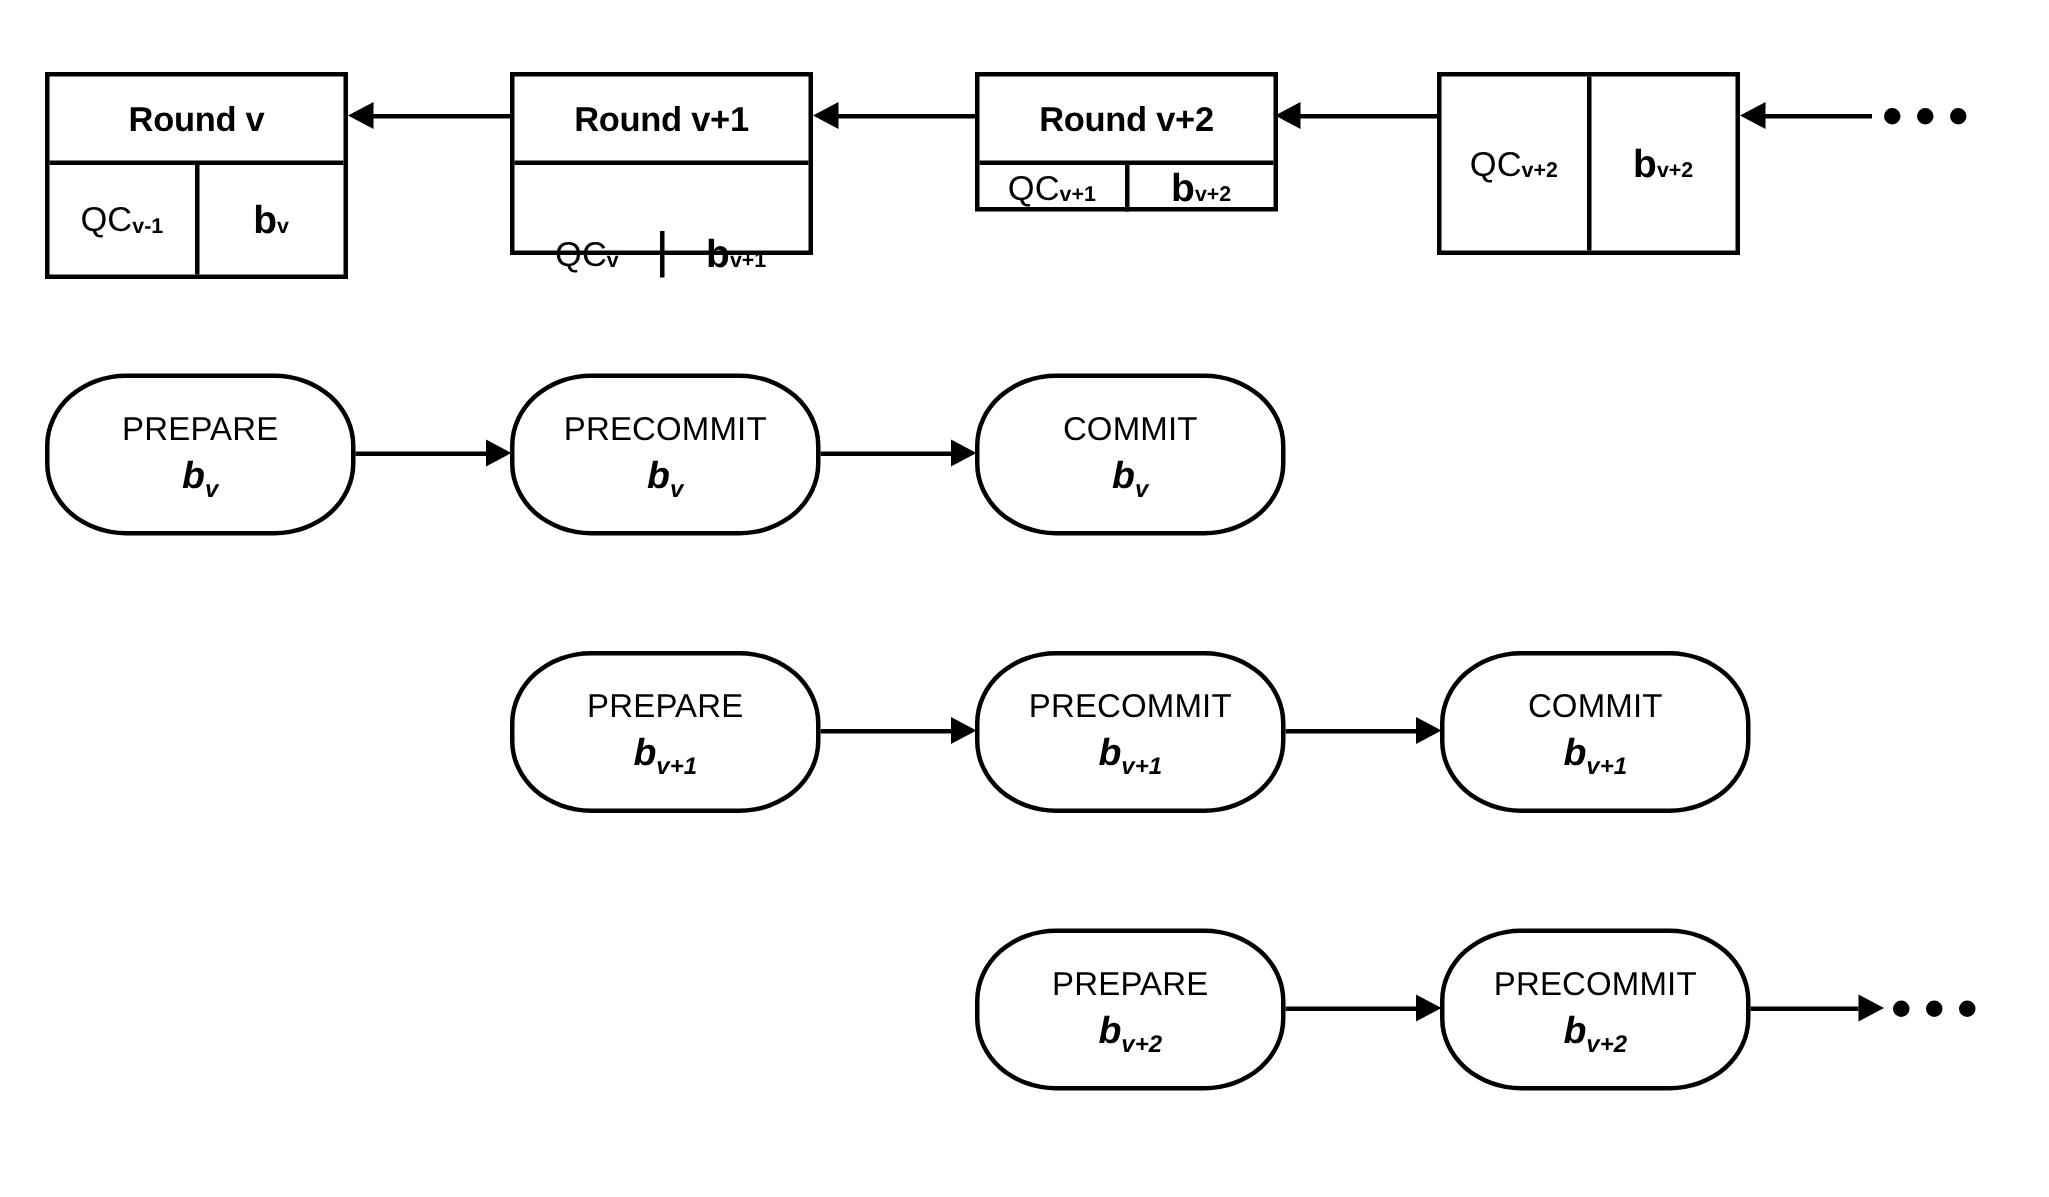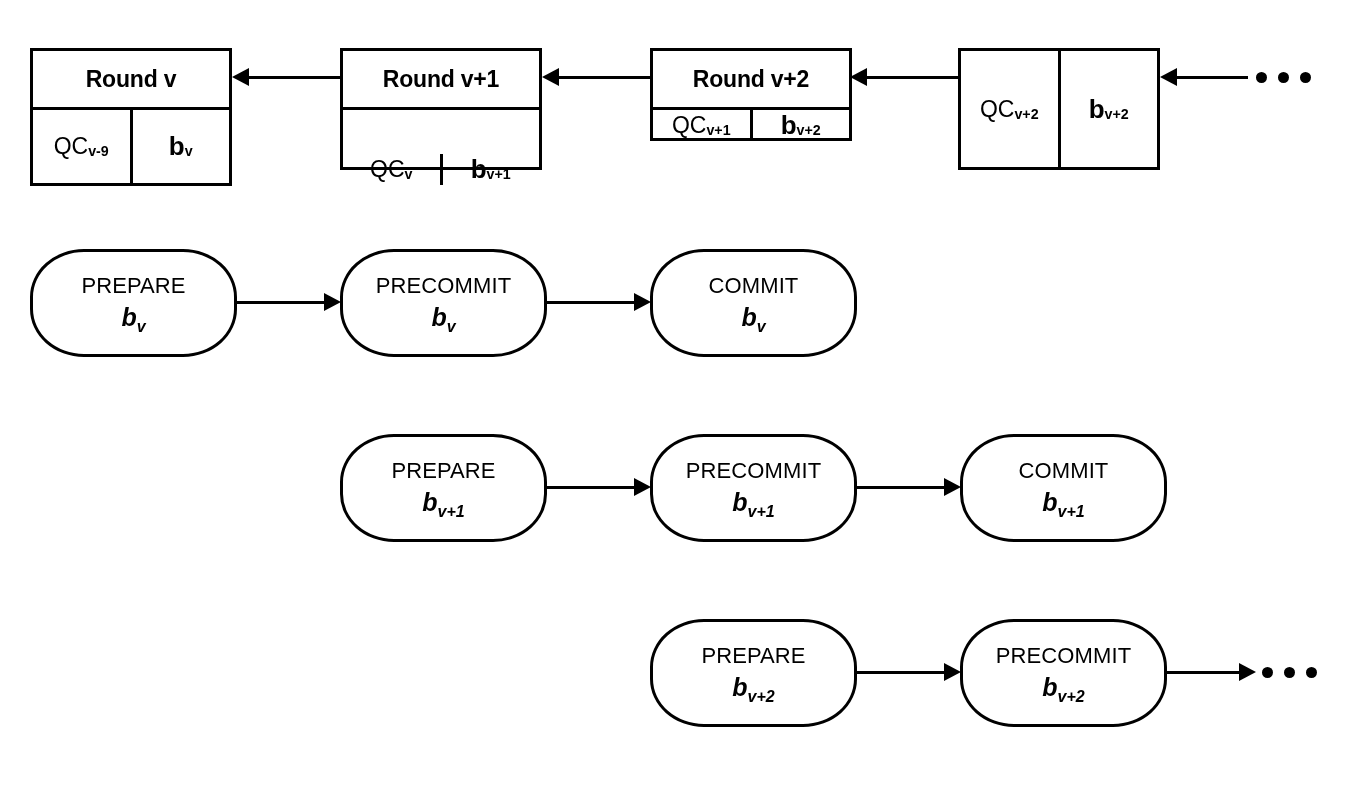--- a/index.html
+++ b/index.html
@@ -143,21 +143,21 @@
 </head>
 <body>
 
 <div id="canvas">
 
   <div class="round-block" style="left:30px; top:48px; width:202px; height:138px;">
     <div class="round-header">Round v</div>
     <div class="round-cells">
       <div class="cell left">
           <span>QC</span>
-          <sub>v-9</sub>
+          <sub>v-1</sub>
         </div>
       <div class="cell">
           <span class="b-letter">b</span>
           <sub>v</sub>
         </div>
     </div>
   </div>
 
   <div class="round-block" style="left:340px; top:48px; width:202px; height:122px;gap:44px;">
     <div class="round-header">Round v+1</div>

